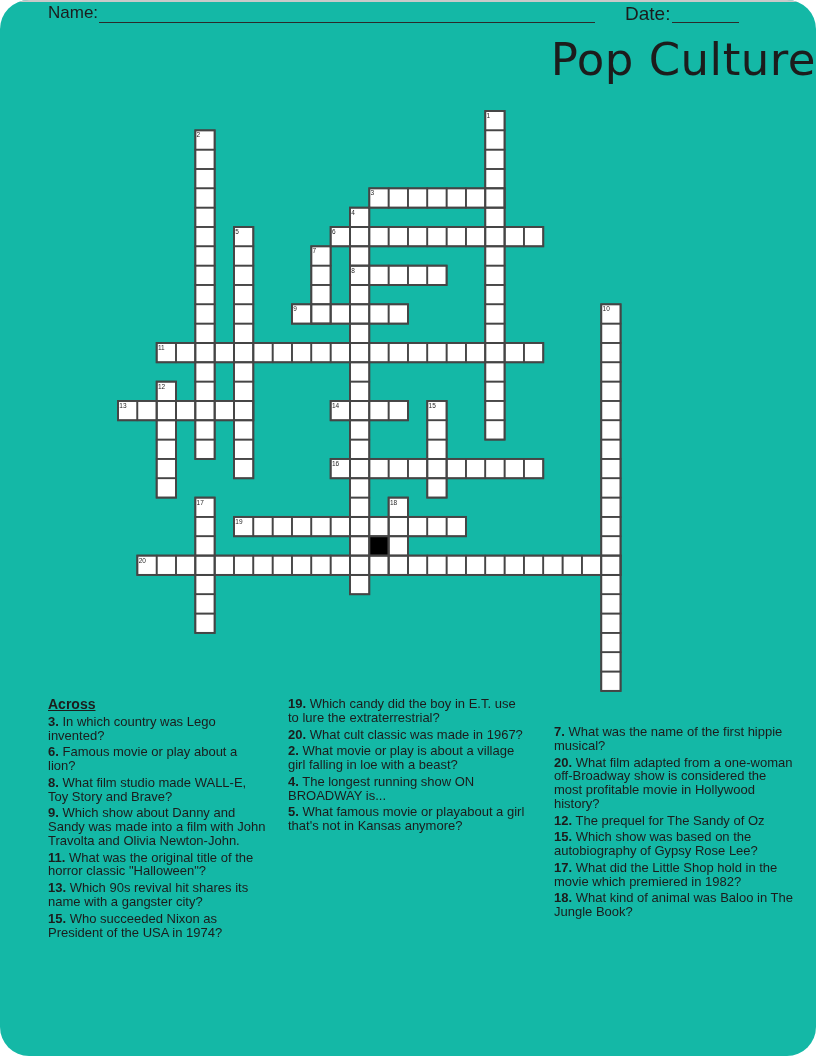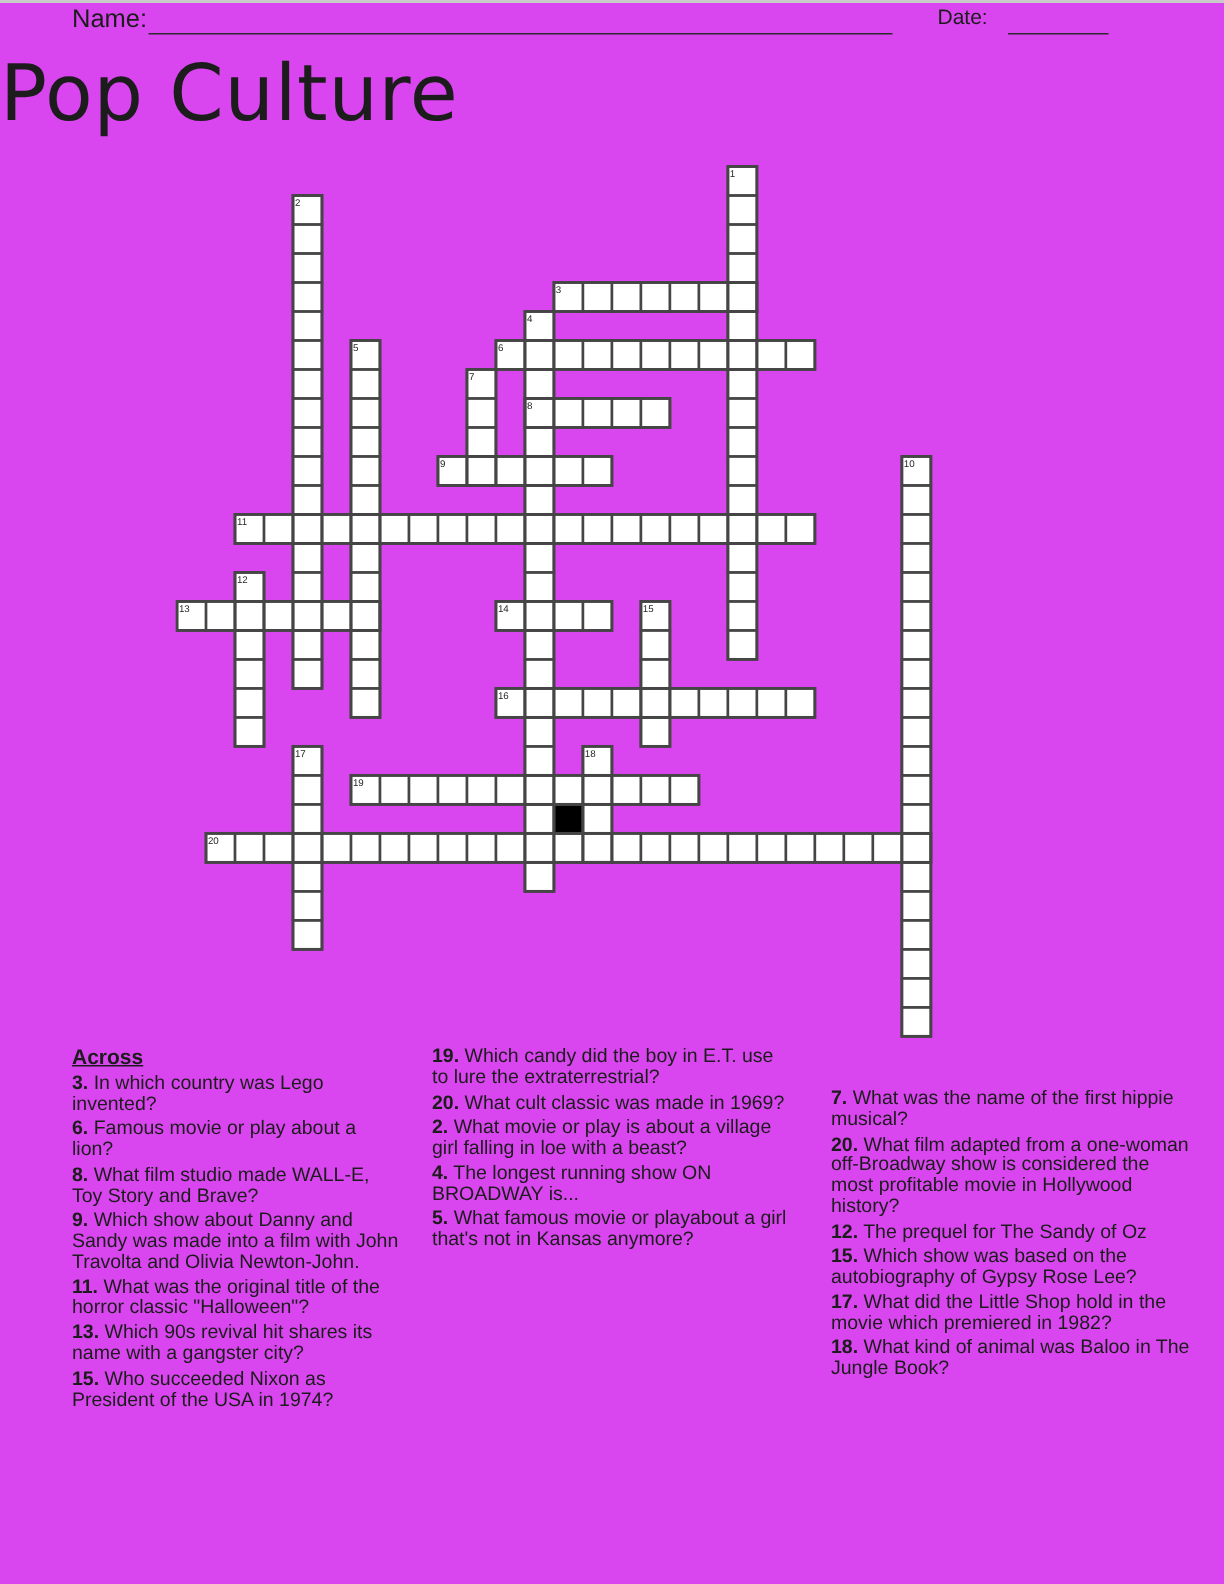--- a/index.html
+++ b/index.html
@@ -1,27 +1,27 @@
 <!DOCTYPE html>
 <html><head>
 <meta charset="utf-8">
 <style>
   html,body{margin:0;padding:0;background:#ffffff;}
   .page{
-    position:relative;width:816px;height:1056px;background:#d946ef;
-    font-family:"Liberation Sans",sans-serif;color:#1c1c1c;overflow:hidden;
+    position:relative;width:816px;height:1056px;background:#14b8a6;
+    font-family:"Liberation Sans",sans-serif;color:#1c1c1c;overflow:hidden;border-radius:29px;
   }
   .top-edge{position:absolute;left:0;top:0;width:816px;height:0;border-top:2px solid #c9c9c9;}
   .name-label{position:absolute;left:48px;top:3px;font-size:17px;}
   .name-line{position:absolute;left:99px;top:0;width:496px;height:22px;border-bottom:1.5px solid #2b2b2b;}
-  .date-label{position:absolute;left:625px;top:3px;font-size:14px;}
+  .date-label{position:absolute;left:625px;top:3px;font-size:19px;}
   .date-line{position:absolute;left:672px;top:0;width:67px;height:22px;border-bottom:1.5px solid #2b2b2b;}
   .title{
-    position:absolute;left:0;top:33px;width:100%;text-align:left;
-    font-family:"DejaVu Sans",sans-serif;font-size:52px;font-weight:400;letter-spacing:0.5px;
+    position:absolute;left:0;top:33px;width:100%;text-align:right;
+    font-family:"DejaVu Sans",sans-serif;font-size:45px;font-weight:400;letter-spacing:0.5px;
   }
   #grid-svg{position:absolute;left:117px;top:110px;}
   #grid-svg text{font-family:"Liberation Sans",sans-serif;}
   .clue-col{position:absolute;top:697px;font-size:13px;line-height:1.06;}
   .col0{left:48px;width:220px;}
   .col1{left:288px;width:240px;}
   .col2{left:554px;width:240px;margin-top:28px;}
   .clue{margin-bottom:3px;}
   .clue b{font-weight:bold;}
   .clue-heading{font-weight:bold;font-size:14px;text-decoration:underline;margin-bottom:3px;}
@@ -488,21 +488,21 @@
         <div class="clue"><b>3.</b><span> In which country was Lego invented?</span></div>
         <div class="clue"><b>6.</b><span> Famous movie or play about a lion?</span></div>
         <div class="clue"><b>8.</b><span> What film studio made WALL-E, Toy Story and Brave?</span></div>
         <div class="clue"><b>9.</b><span> Which show about Danny and Sandy was made into a film with John Travolta and Olivia Newton-John.</span></div>
         <div class="clue"><b>11.</b><span> What was the original title of the horror classic "Halloween"?</span></div>
         <div class="clue"><b>13.</b><span> Which 90s revival hit shares its name with a gangster city?</span></div>
         <div class="clue"><b>15.</b><span> Who succeeded Nixon as President of the USA in 1974?</span></div>
       </div>
     <div class="clue-col col1">
         <div class="clue"><b>19.</b><span> Which candy did the boy in E.T. use to lure the extraterrestrial?</span></div>
-        <div class="clue"><b>20.</b><span> What cult classic was made in 1969?</span></div>
+        <div class="clue"><b>20.</b><span> What cult classic was made in 1967?</span></div>
         <div class="clue"><b>2.</b><span> What movie or play is about a village girl falling in loe with a beast?</span></div>
         <div class="clue"><b>4.</b><span> The longest running show ON BROADWAY is...</span></div>
         <div class="clue"><b>5.</b><span> What famous movie or playabout a girl that's not in Kansas anymore?</span></div>
       </div>
     <div class="clue-col col2">
         <div class="clue"><b>7.</b><span> What was the name of the first hippie musical?</span></div>
         <div class="clue"><b>20.</b><span> What film adapted from a one-woman off-Broadway show is considered the most profitable movie in Hollywood history?</span></div>
         <div class="clue"><b>12.</b><span> The prequel for The Sandy of Oz</span></div>
         <div class="clue"><b>15.</b><span> Which show was based on the autobiography of Gypsy Rose Lee?</span></div>
         <div class="clue"><b>17.</b><span> What did the Little Shop hold in the movie which premiered in 1982?</span></div>

